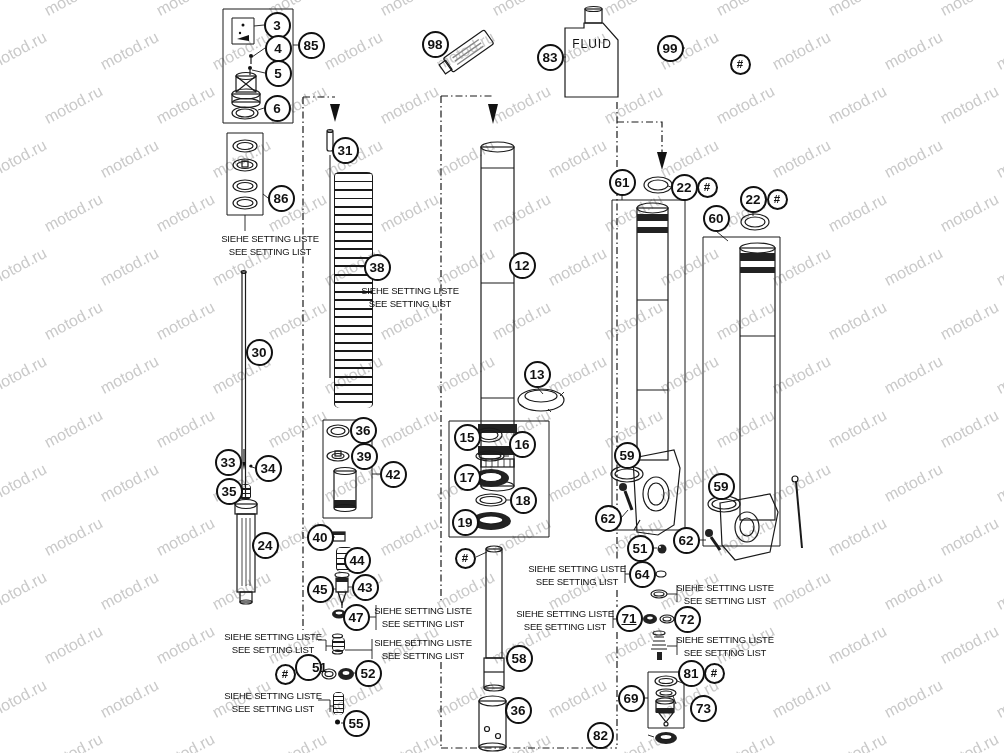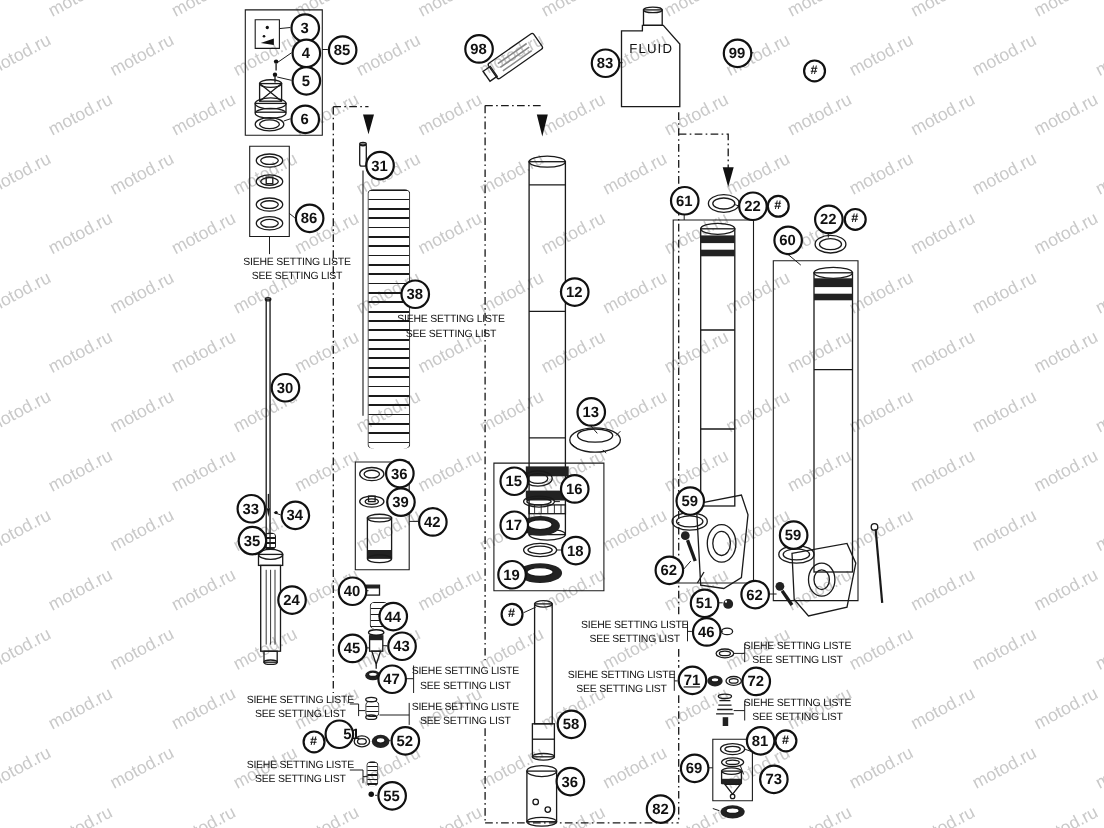--- a/index.html
+++ b/index.html
@@ -524,21 +524,21 @@
       <div class="callout" style="left: 215.5px; top: 477.5px;">35</div>
       <div class="callout" style="left: 251.5px; top: 531.5px;">24</div>
       <div class="callout" style="left: 306.5px; top: 523.5px;">40</div>
       <div class="callout" style="left: 343.5px; top: 546.5px;">44</div>
       <div class="callout" style="left: 306.5px; top: 575.5px;">45</div>
       <div class="callout" style="left: 351.5px; top: 573.5px;">43</div>
       <div class="callout" style="left: 342.5px; top: 603.5px;">47</div>
       <div class="callout" style="left: 613.5px; top: 441.5px;">59</div>
       <div class="callout" style="left: 594.5px; top: 504.5px;">62</div>
       <div class="callout" style="left: 626.5px; top: 534.5px;">51</div>
-      <div class="callout" style="left: 628.5px; top: 560.5px;">46</div>
+      <div class="callout" style="left: 628.5px; top: 560.5px;">64</div>
       <div class="callout" style="left: 707.5px; top: 472.5px;">59</div>
       <div class="callout" style="left: 672.5px; top: 526.5px;">62</div>
       <div class="callout sm" style="left: 454.5px; top: 547.5px;">#</div>
       <div class="callout" style="left: 615.5px; top: 604.5px; text-decoration: underline;">71</div>
       <div class="callout" style="left: 673.5px; top: 605.5px;">72</div>
       <div class="callout" style="left: 505.5px; top: 644.5px;">58</div>
       <div class="callout" style="left: 504.5px; top: 696.5px;">36</div>
       <div class="callout sm" style="left: 274.5px; top: 663.5px;">#</div>
       <div class="callout" style="left: 294.5px; top: 654px; padding-left: 23px;">51</div>
       <div class="callout" style="left: 354.5px; top: 659.5px;">52</div>

